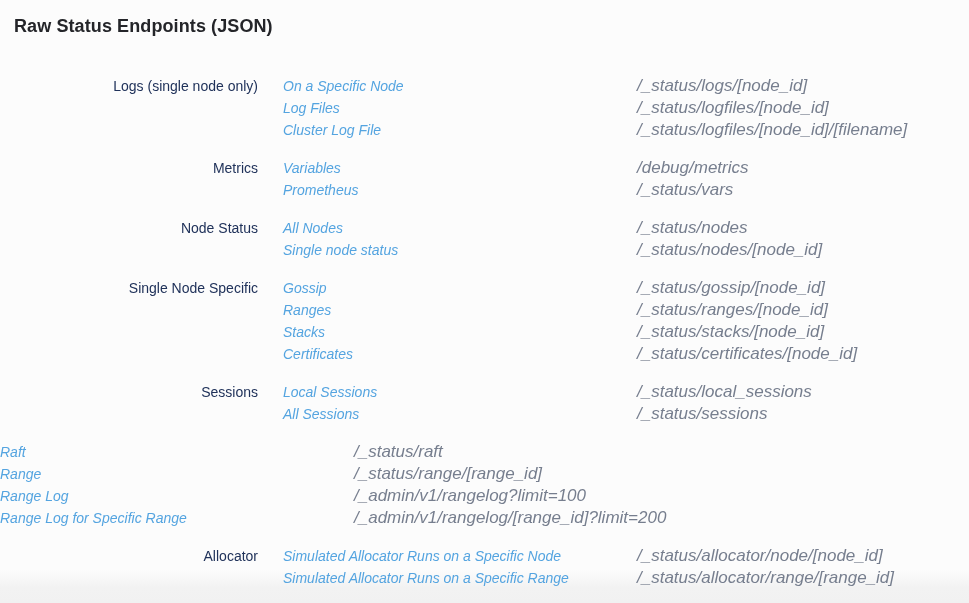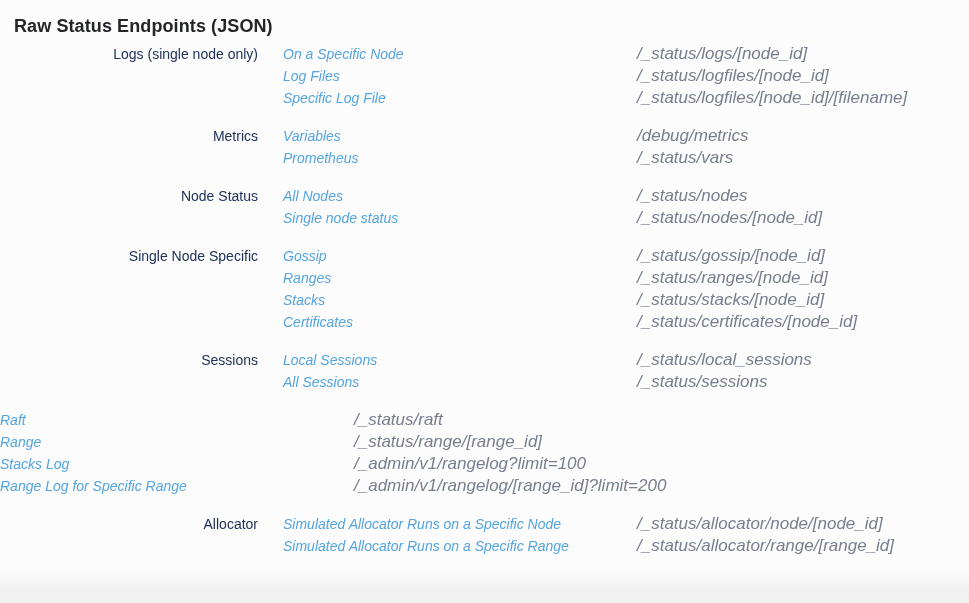--- a/index.html
+++ b/index.html
@@ -18,21 +18,21 @@
   }
   h1.page-title {
     margin: 0 0 0 14px;
     font-size: 18px;
     line-height: 25px;
     font-weight: 600;
     letter-spacing: 0.1px;
     color: var(--title-color, #242529);
   }
   .sections {
-    margin-top: 4px;
+    margin-top: 36px;
   }
   .section {
     display: flex;
     align-items: flex-start;
     margin-bottom: 16px;
   }
   .section-label {
     width: 258px;
     flex: 0 0 258px;
     padding-right: 25px;
@@ -80,21 +80,21 @@
     <a class="endpoint-link">On a Specific Node</a>
     <span class="endpoint-path">/_status/logs/[node_id]</span>
   </div>
 
   <div class="endpoint-row">
     <a class="endpoint-link">Log Files</a>
     <span class="endpoint-path">/_status/logfiles/[node_id]</span>
   </div>
 
   <div class="endpoint-row">
-    <a class="endpoint-link">Specific Log File</a>
+    <a class="endpoint-link">Cluster Log File</a>
     <span class="endpoint-path">/_status/logfiles/[node_id]/[filename]</span>
   </div>
 </div>
   </div>
 
   <div class="section">
     <div class="section-label">Metrics</div>
     <div class="section-rows">
   <div class="endpoint-row">
     <a class="endpoint-link">Variables</a>
@@ -169,21 +169,21 @@
     <a class="endpoint-link">Raft</a>
     <span class="endpoint-path">/_status/raft</span>
   </div>
 
   <div class="endpoint-row">
     <a class="endpoint-link">Range</a>
     <span class="endpoint-path">/_status/range/[range_id]</span>
   </div>
 
   <div class="endpoint-row">
-    <a class="endpoint-link">Stacks Log</a>
+    <a class="endpoint-link">Range Log</a>
     <span class="endpoint-path">/_admin/v1/rangelog?limit=100</span>
   </div>
 
   <div class="endpoint-row">
     <a class="endpoint-link">Range Log for Specific Range</a>
     <span class="endpoint-path">/_admin/v1/rangelog/[range_id]?limit=200</span>
   </div>
 </div>
   </div>
 

